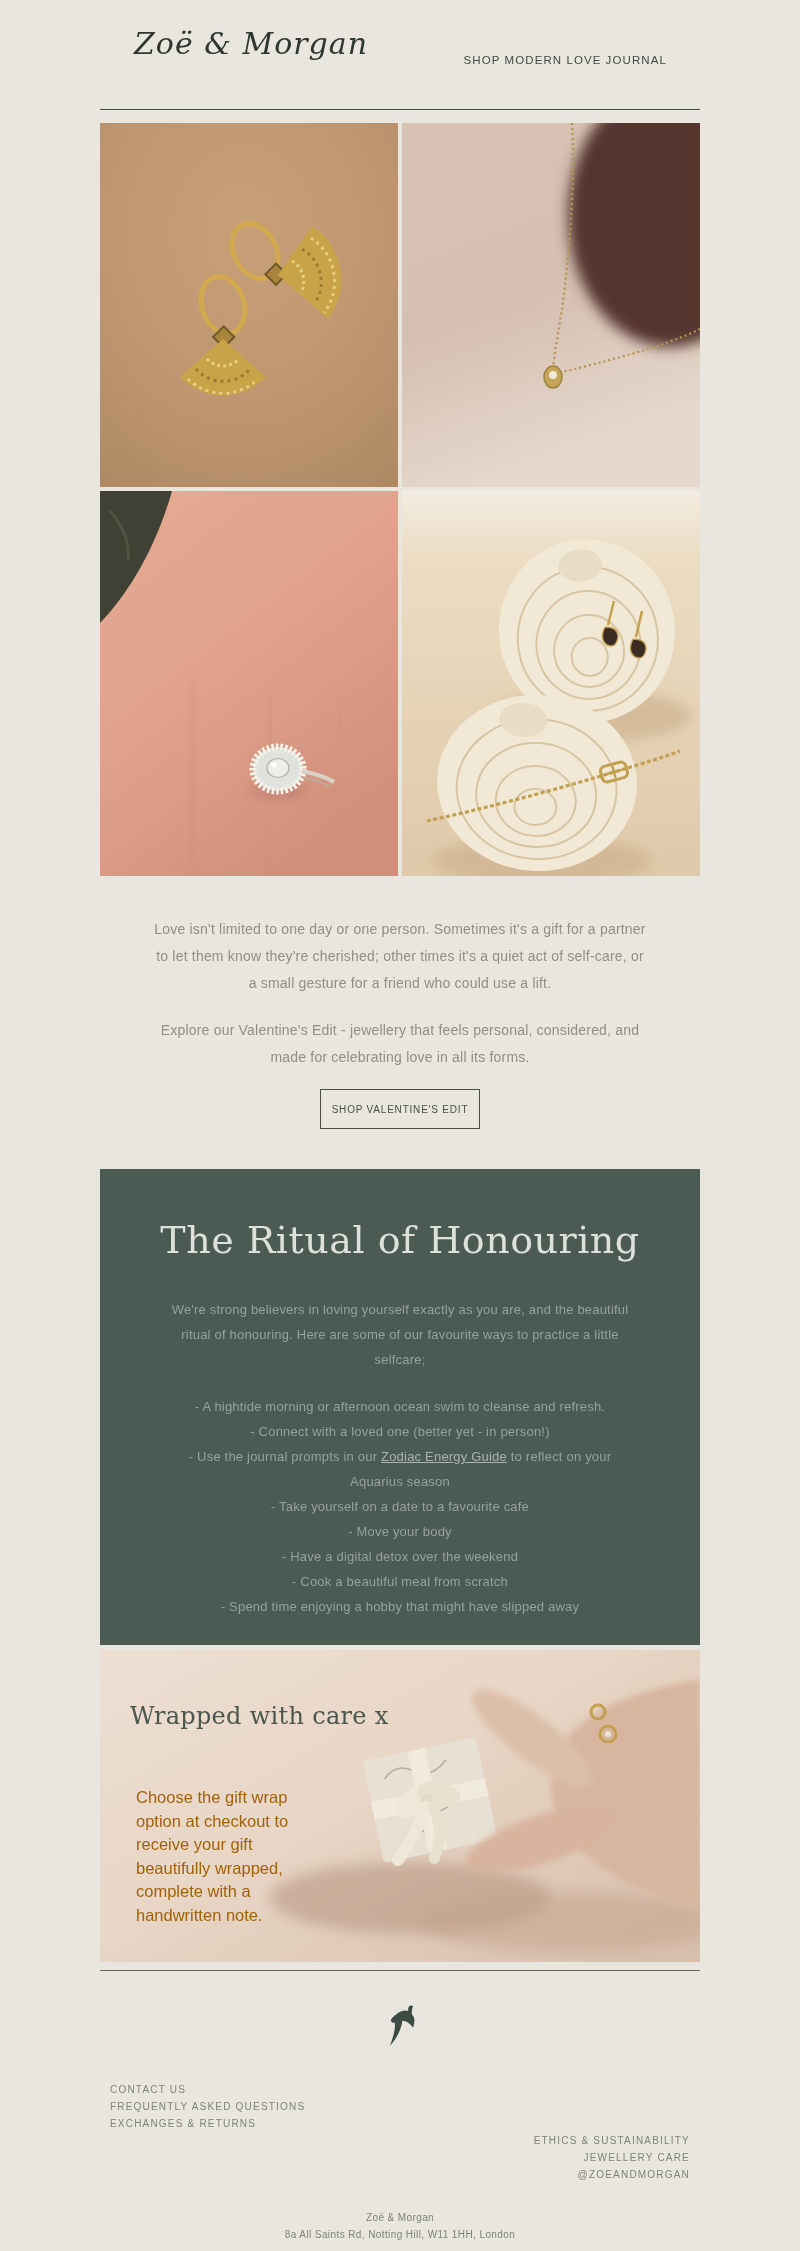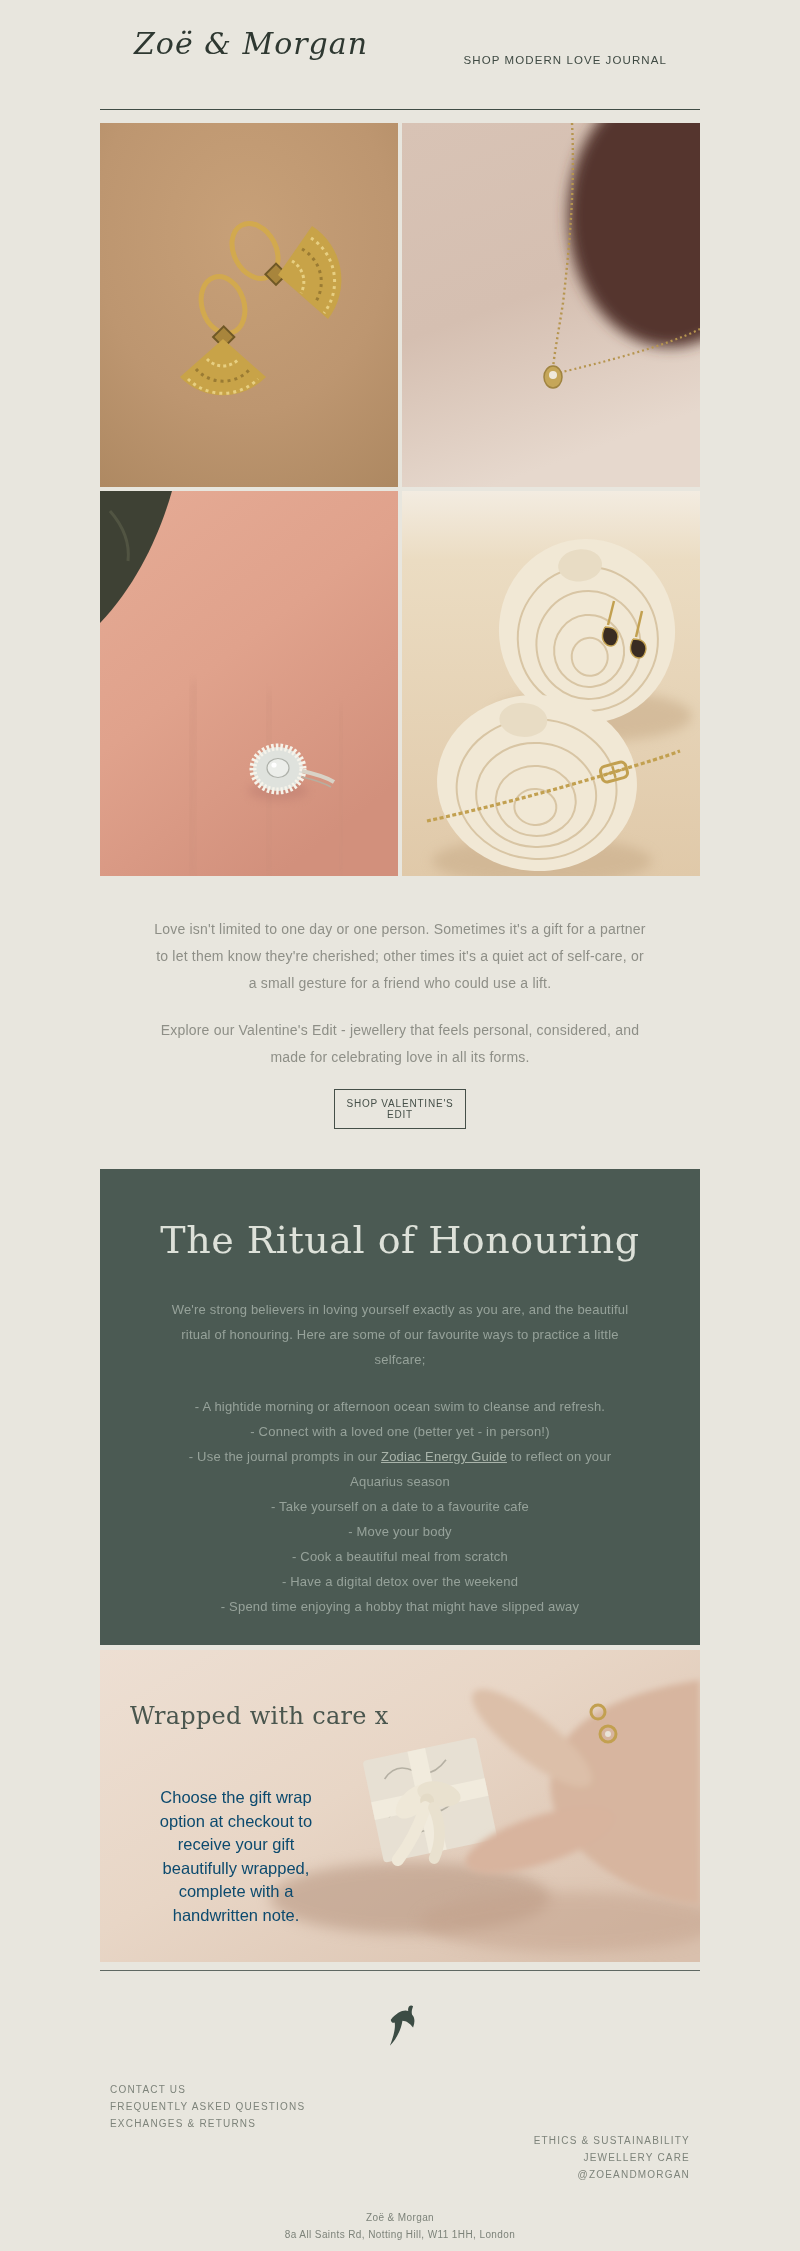--- a/index.html
+++ b/index.html
@@ -33,21 +33,21 @@
     grid-template-rows:364px 385px;gap:4px;
   }
   .tile{position:relative;overflow:hidden;cursor:pointer;}
   .tile svg{display:block;width:100%;height:100%;}
 
   
   .intro{padding-top:40px;text-align:center;color:#8e8f87;}
   .intro .line{font-size:14px;line-height:27px;letter-spacing:.2px;}
   .intro .para2{margin-top:20px;}
   .cta{
-    margin:18px auto 0;width:132px;height:40px;
+    margin:18px auto 0;width:160px;height:40px;
     display:flex;align-items:center;justify-content:center;
     border:1px solid #454f48;background:transparent;
     font-family:"Liberation Sans", sans-serif;
     font-size:10px;letter-spacing:.8px;color:#454f48;cursor:pointer;
   }
 
   
   .ritual{
     margin-top:40px;height:476px;background:#4b5a53;
     text-align:center;box-sizing:border-box;overflow:hidden;
@@ -65,21 +65,21 @@
   
   .wrapped{margin-top:5px;height:312px;position:relative;overflow:hidden;}
   .wrapped .bg{position:absolute;inset:0;}
   .wrapped-title{
     position:absolute;left:30px;top:52px;margin:0;
     font-family:"DejaVu Serif", serif;font-weight:400;
     font-size:24px;color:#4a564e;letter-spacing:.3px;z-index:2;
   }
   .wrapped-copy{
     position:absolute;left:36px;top:136px;width:200px;
-    text-align:center;z-index:2;color:#0c4a6e;
+    z-index:2;color:#a16207;
   }
   .wrapped-copy .line{font-size:16.5px;line-height:23.5px;}
 
   
   .footer-rule{margin-top:8px;border-top:1px solid #5f6862;height:0;}
   .bird{margin:33px auto 0;width:31px;height:43px;}
   .footer-links{
     margin-top:34px;padding:0 10px;
     display:flex;justify-content:space-between;flex-direction:column;
   }
@@ -260,22 +260,22 @@
       <div class="line">ritual of honouring. Here are some of our favourite ways to practice a little</div>
       <div class="line">selfcare;</div>
     </div>
     <div class="ritual-list">
       <div class="line">- A hightide morning or afternoon ocean swim to cleanse and refresh.</div>
       <div class="line">- Connect with a loved one (better yet - in person!)</div>
       <div class="line"><span>- Use the journal prompts in our </span><a class="inline-link">Zodiac Energy Guide</a><span> to reflect on your</span></div>
       <div class="line">Aquarius season</div>
       <div class="line">- Take yourself on a date to a favourite cafe</div>
       <div class="line">- Move your body</div>
+      <div class="line">- Have a digital detox over the weekend</div>
       <div class="line">- Cook a beautiful meal from scratch</div>
-      <div class="line">- Have a digital detox over the weekend</div>
       <div class="line">- Spend time enjoying a hobby that might have slipped away</div>
     </div>
   </section>
 
   <section class="wrapped">
     <svg class="bg" viewBox="0 0 600 312" preserveAspectRatio="none">
       <defs>
         <linearGradient id="wbg" x1="0" y1="0" x2="1" y2=".9">
           <stop offset="0%" stop-color="#eddfd3"></stop>
           <stop offset="45%" stop-color="#e8d6c6"></stop>

